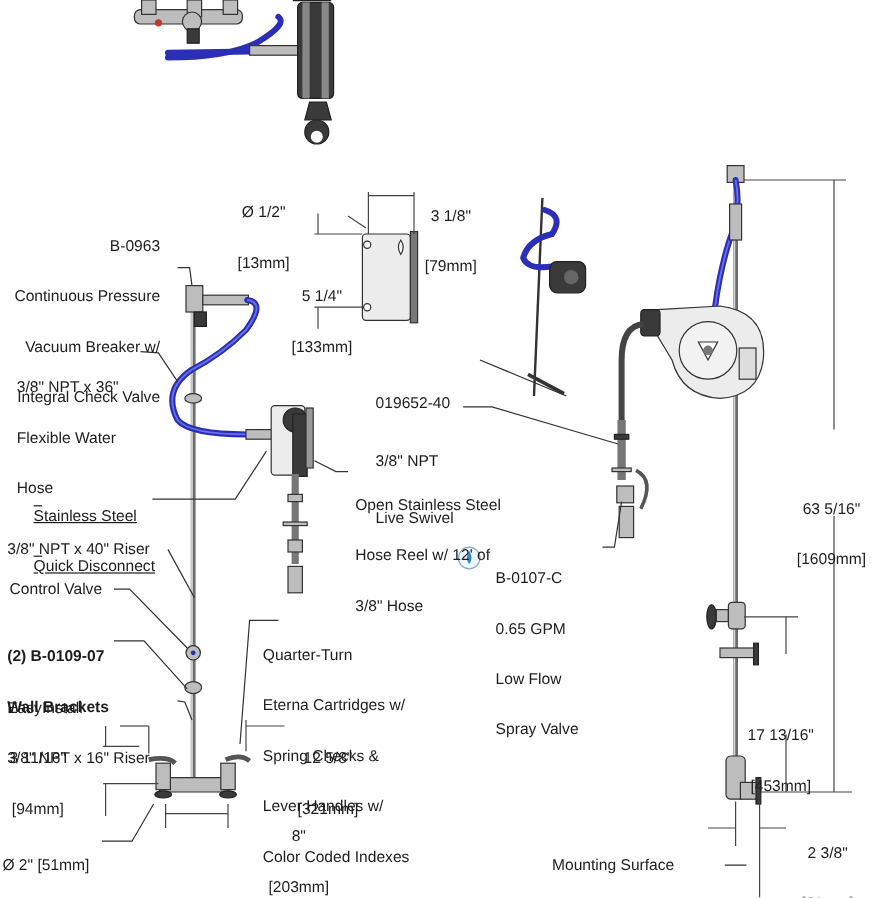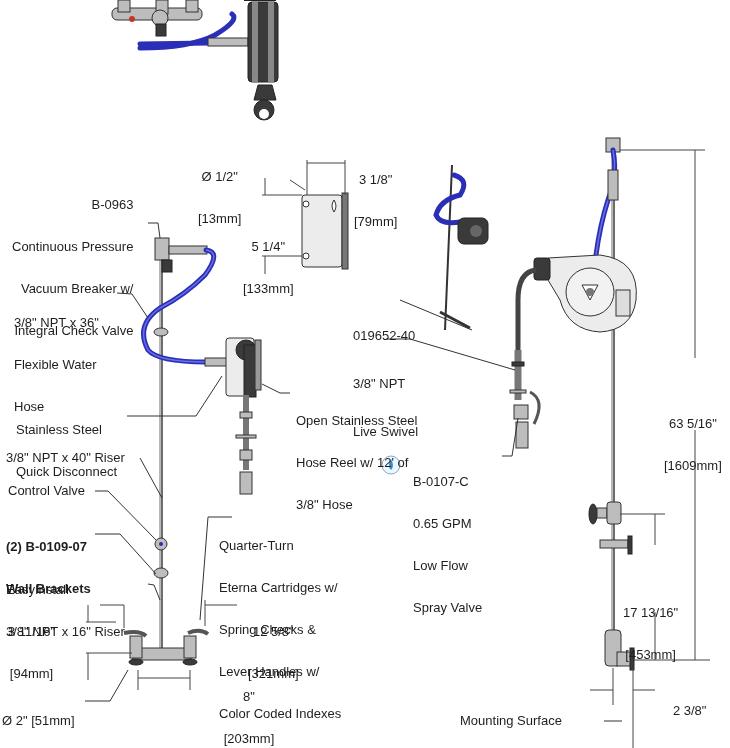--- a/index.html
+++ b/index.html
@@ -189,21 +189,21 @@
   <div>Vacuum Breaker w/</div>
   <div>Integral Check Valve</div>
 </div>
 
 <div class="lbl" style="left:14px; top:288px;">
   <div>3/8" NPT x 36"</div>
   <div>Flexible Water</div>
   <div>Hose</div>
 </div>
 
-<div class="lbl" style="left:16px; top:395px;">
+<div class="lbl" style="left:28px; top:395px;text-decoration:underline;">
   <div>Stainless Steel</div>
   <div>Quick Disconnect</div>
 </div>
 
 <div class="lbl" style="left:6px; top:451px;">3/8" NPT x 40" Riser</div>
 <div class="lbl" style="left:8px; top:484px;">Control Valve</div>
 
 <div class="lbl" style="left:6px; top:512px;font-weight:bold;">
   <div>(2) B-0109-07</div>
   <div>Wall Brackets</div>
@@ -228,21 +228,21 @@
   <div>Color Coded Indexes</div>
 </div>
 
 <div class="lbl" style="left:2px; top:686px;">
   <div>Ø 2" [51mm]</div>
   
   
   
 </div>
 
-<div class="lbl" style="left:313px; top:296px; line-height:16px;margin-left:40px;">
+<div class="lbl" style="left:313px; top:296px; line-height:16px;">
   <div>019652-40</div>
   <div>3/8" NPT</div>
   <div>Live Swivel</div>
 </div>
 
 <div class="lbl" style="left:413px; top:447px;">
   <div>B-0107-C</div>
   <div>0.65 GPM</div>
   <div>Low Flow</div>
   <div>Spray Valve</div>

